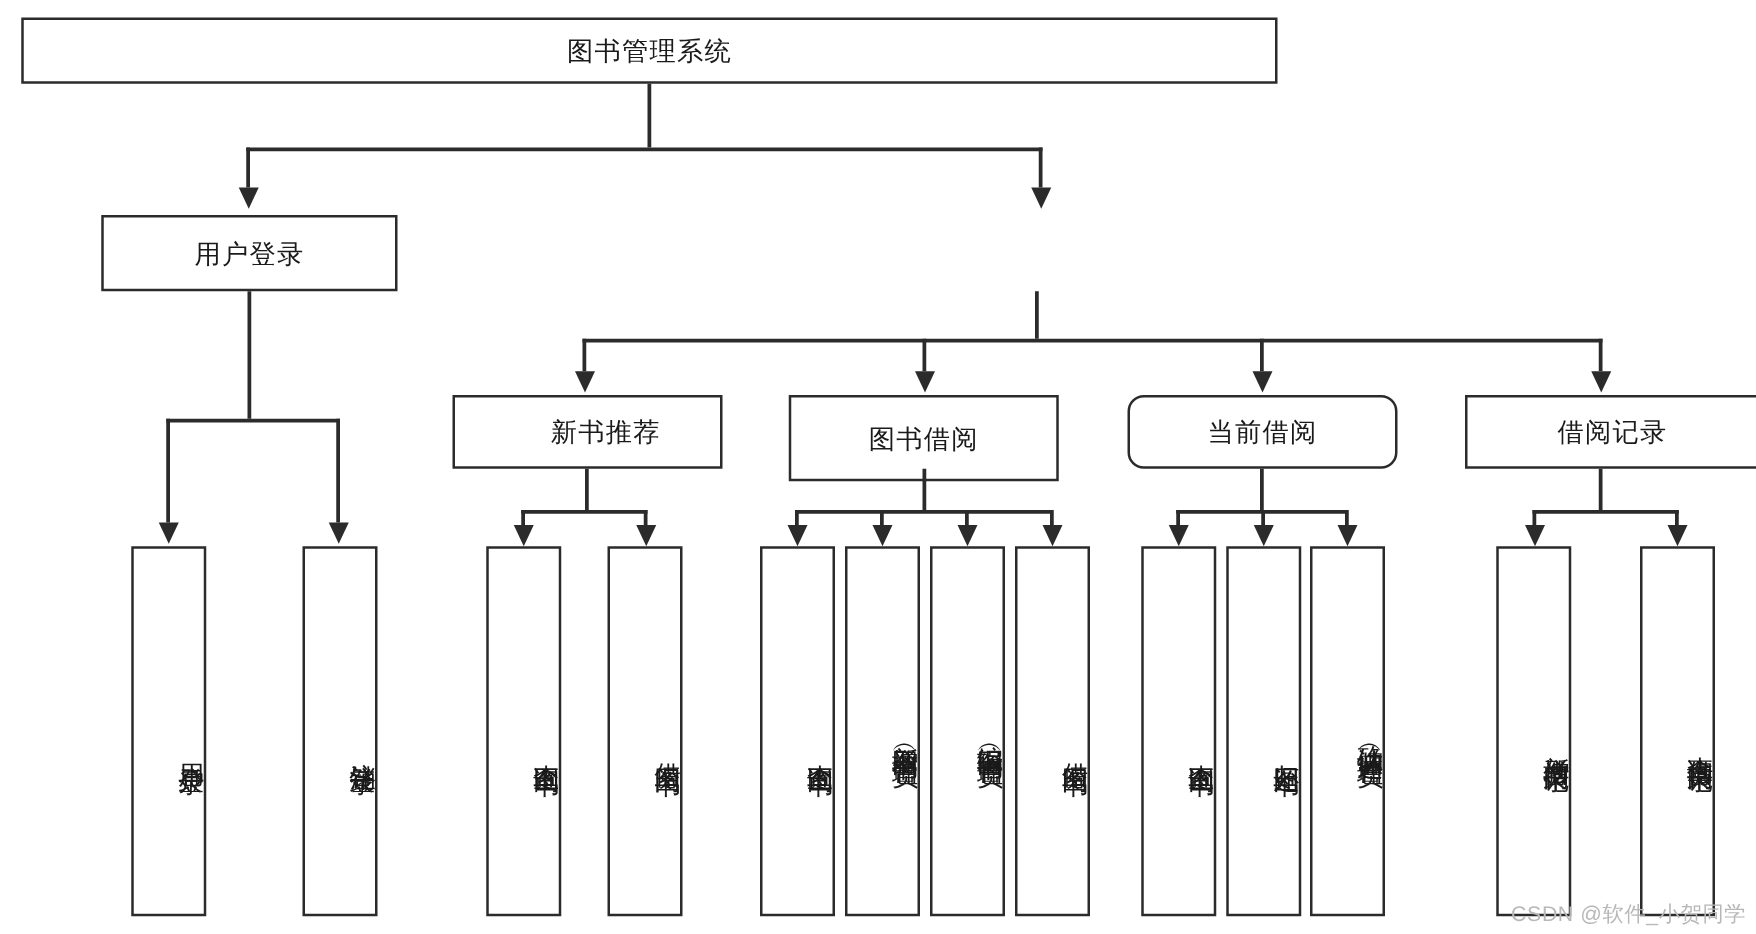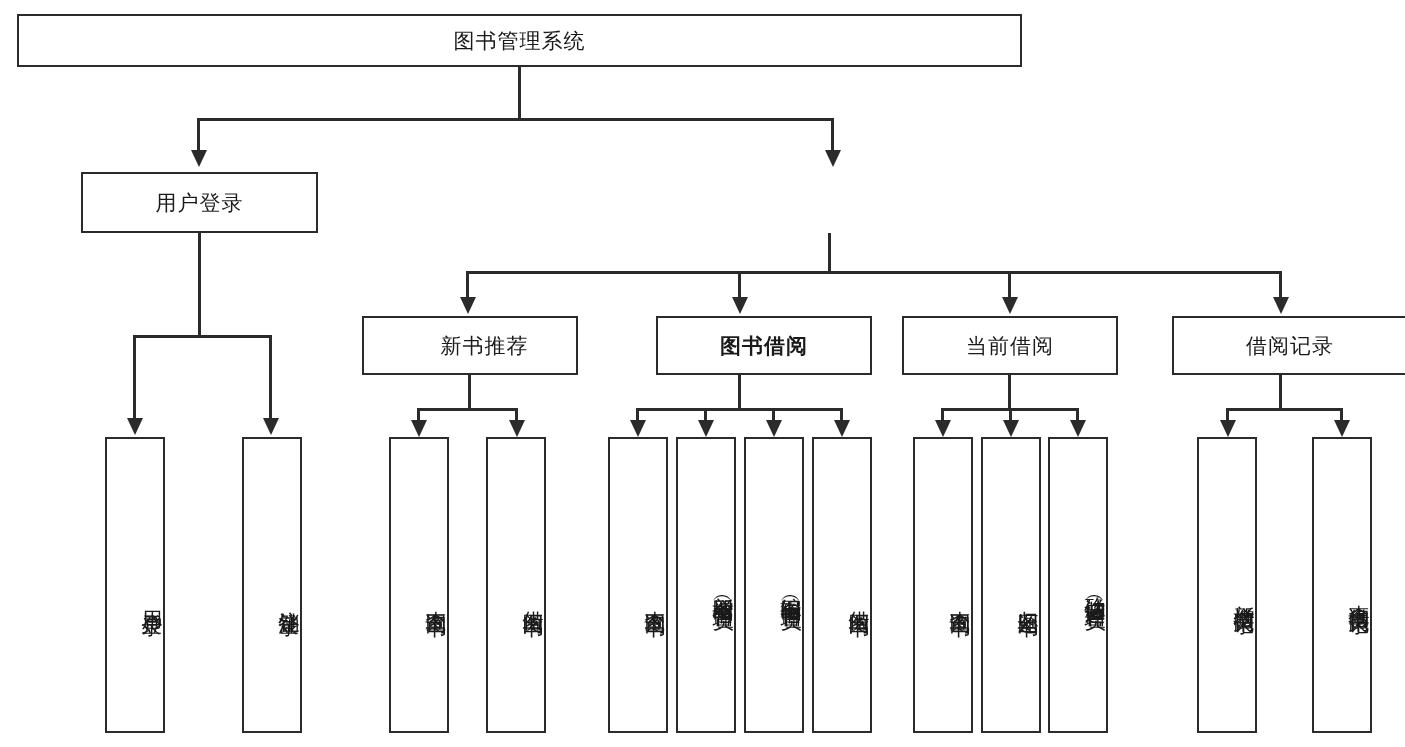--- a/index.html
+++ b/index.html
@@ -106,24 +106,24 @@
   <div class="edge v" style="left:738px; top:271px; width:3px; height:26px;"></div>
   <div class="arrow" style="left:732px; top:297px;"></div>
   <div class="edge v" style="left:1008px; top:271px; width:3px; height:26px;"></div>
   <div class="arrow" style="left:1002px; top:297px;"></div>
   <div class="edge v" style="left:1279px; top:271px; width:3px; height:26px;"></div>
   <div class="arrow" style="left:1273px; top:297px;"></div>
 
   <div class="node horiz" style="left:362px; top:316px; width:216px; height:59px;padding-left:29px;">
     <span>新书推荐</span>
   </div>
-  <div class="node horiz" style="left:656px; top:316px; width:216px; height:59px;font-weight:bold;">
+  <div class="node horiz" style="left:631px; top:316px; width:216px; height:69px;">
     <span>图书借阅</span>
   </div>
-  <div class="node horiz" style="left:902px; top:316px; width:216px; height:59px;">
+  <div class="node horiz" style="left:902px; top:316px; width:216px; height:59px;border-radius:13px;">
     <span>当前借阅</span>
   </div>
   <div class="node horiz" style="left:1172px; top:316px; width:236px; height:59px;">
     <span>借阅记录</span>
   </div>
 
   <div class="edge v" style="left:468px; top:375px; width:3px; height:33px;"></div>
   <div class="edge h" style="left:417px; top:408px; width:101px; height:3px;"></div>
   <div class="edge v" style="left:417px; top:408px; width:3px; height:12px;"></div>
   <div class="arrow" style="left:411px; top:420px;"></div>
@@ -194,14 +194,15 @@
     <span class="vtext">确认归还（管理员）</span>
   </div>
 
   <div class="node vert" style="left:1197px; top:437px; width:60px; height:296px; padding-top:18px;">
     <span class="vtext">新增借阅记录</span>
   </div>
   <div class="node vert" style="left:1312px; top:437px; width:60px; height:296px; padding-top:18px;">
     <span class="vtext">查询借阅记录</span>
   </div>
 
+  <div id="watermark">CSDN @软件_小贺同学</div>
 
 </div>
 
 </body></html>

